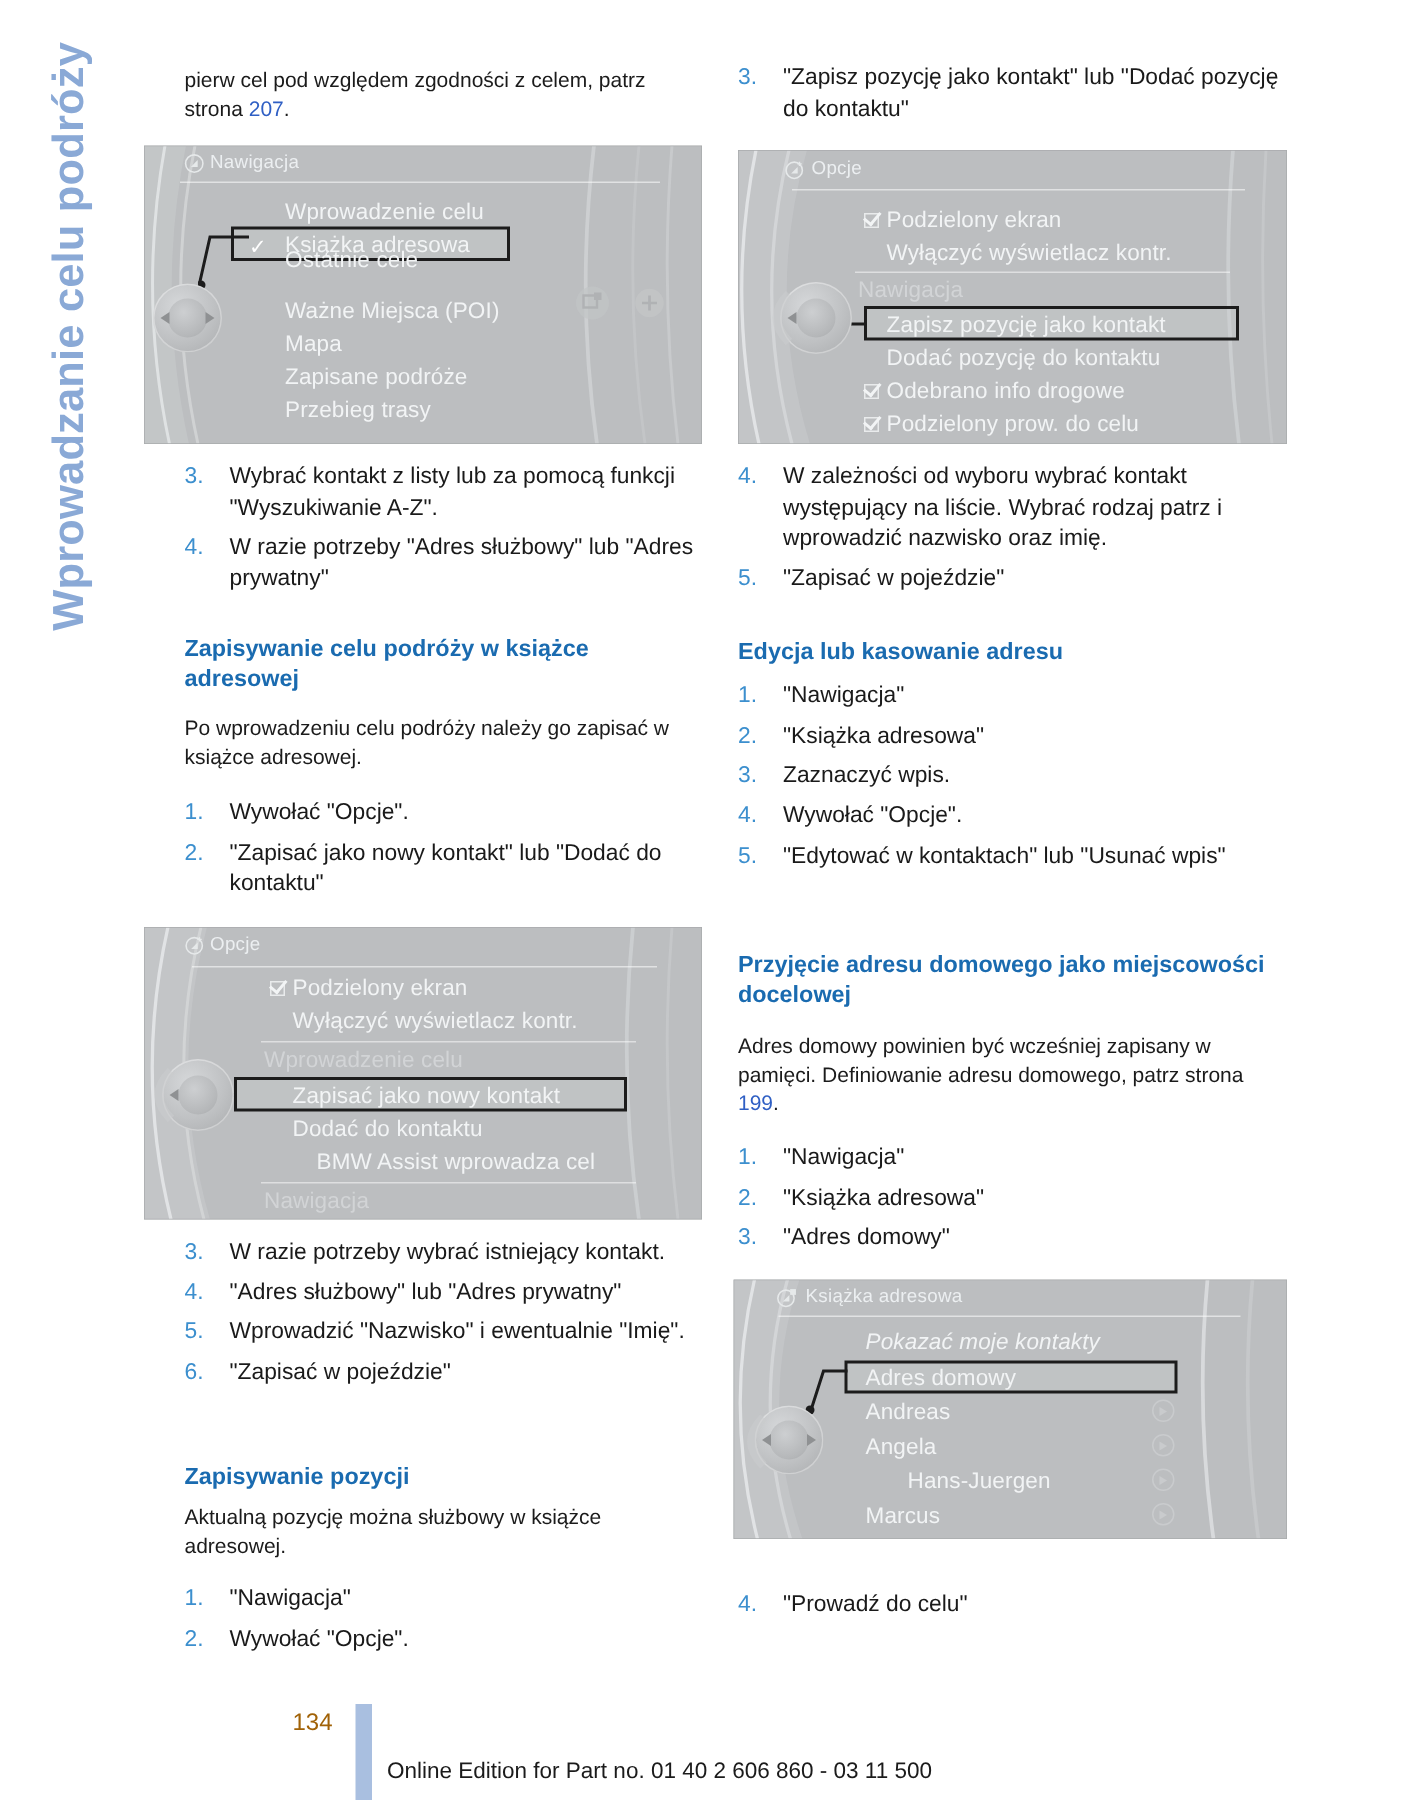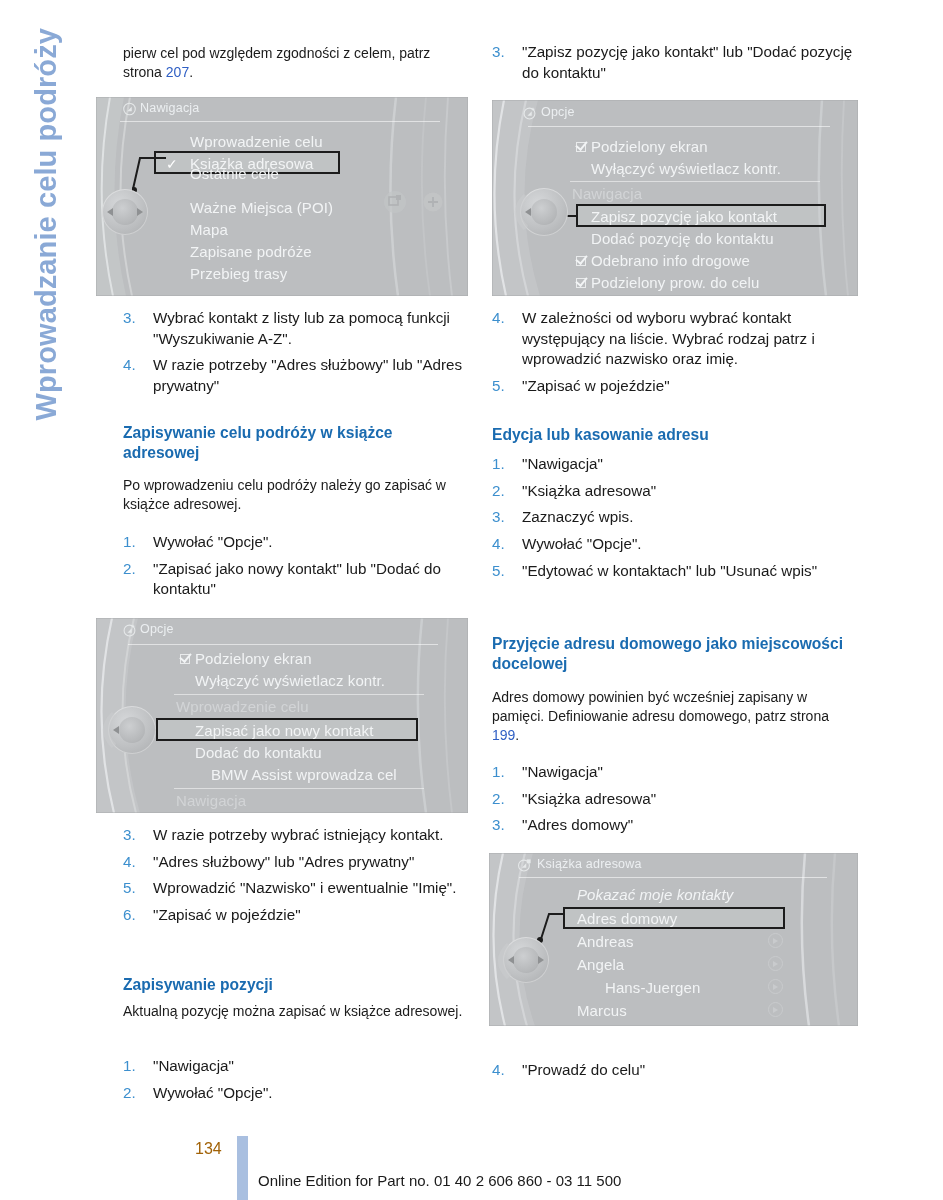--- a/index.html
+++ b/index.html
@@ -366,21 +366,21 @@
           <span class="num">5.</span>
           <span class="txt">Wprowadzić "Nazwisko" i ewentualnie "Imię".</span>
         </li>
       <li>
           <span class="num">6.</span>
           <span class="txt">"Zapisać w pojeździe"</span>
         </li>
     </ol>
 
     <h2 class="heading" style="position:absolute;top:975px;left:0;width:350px;">Zapisywanie pozycji</h2>
-    <p class="body" style="position:absolute;top:1002px;left:0;width:346px;">Aktualną pozycję można zapisać w książce adresowej.</p>
+    <p class="body" style="position:absolute;top:1002px;left:0;width:346px;">Aktualną pozycję można służbowy w książce adresowej.</p>
 
     <ol class="steps" style="position:absolute;top:1056px;left:0;width:352px;">
       <li>
           <span class="num">1.</span>
           <span class="txt">"Nawigacja"</span>
         </li>
       <li>
           <span class="num">2.</span>
           <span class="txt">Wywołać "Opcje".</span>
         </li>

